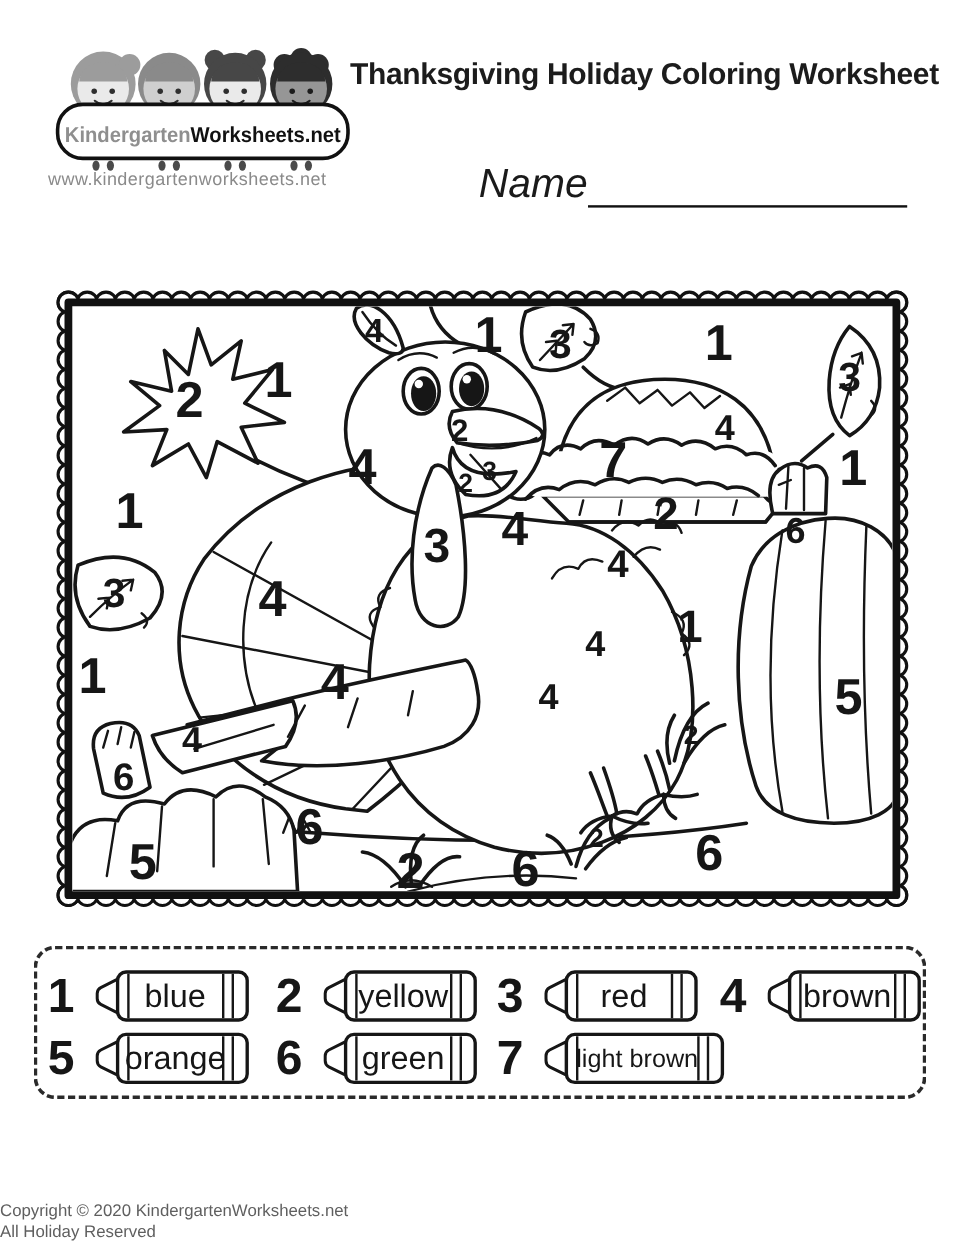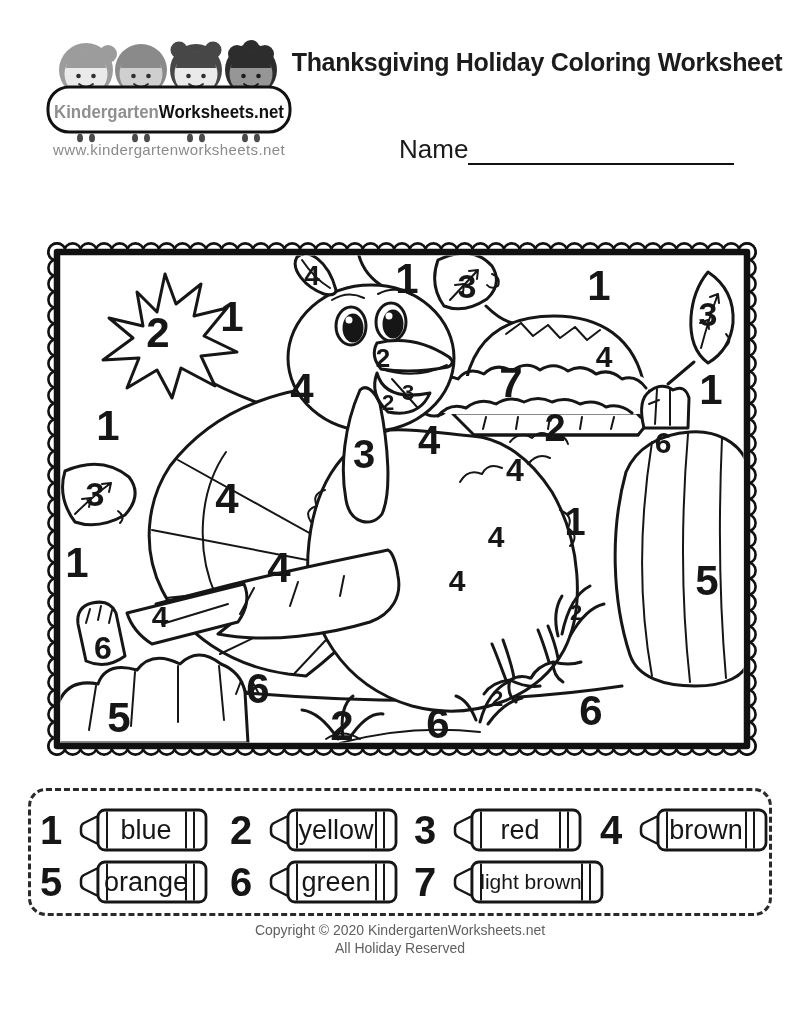--- a/index.html
+++ b/index.html
@@ -3,25 +3,25 @@
 <meta charset="utf-8">
 <style>
   * { margin:0; padding:0; box-sizing:border-box; }
   html,body { background:#fff; }
   .page {
     position:relative; width:800px; height:1035px; background:#fff;
     font-family:"Liberation Sans", sans-serif; color:#1a1a1a; overflow:hidden;
   }
   
   .logo { position:absolute; left:44px; top:34px; width:250px; height:110px; }
-  .logo-url { position:absolute; left:40px; top:141px; width:258px; text-align:center;
+  .logo-url { position:absolute; left:40px; top:141px; width:258px; text-align:left;
     font-size:15px; color:#8a8a8a; letter-spacing:.4px; }
   .title { position:absolute; left:286px; top:48px; width:502px; text-align:center;
     font-size:25px; font-weight:700; color:#1c1c1c; white-space:nowrap; letter-spacing:-0.3px; }
-  .name-row { position:absolute; left:399px; top:134px; font-size:26px; }
+  .name-row { position:absolute; left:399px; top:134px; font-size:34px;font-style:italic; }
   .name-line { display:inline-block; width:266px; border-bottom:2.5px solid #111;
     height:26px; vertical-align:bottom; }
   
   .scene { position:absolute; left:40px; top:230px; width:720px; height:546px; }
   .scene path, .scene line, .scene ellipse, .scene circle, .scene rect, .scene polyline {
     stroke:#161616; stroke-width:3; fill:none; stroke-linecap:round; stroke-linejoin:round; }
   .scene .f   { fill:#fff; }
   .scene .thin{ stroke-width:2; }
   .scene .ink { fill:#161616; stroke:none; }
   .scene .wht { fill:#fff; stroke:none; }
@@ -35,21 +35,21 @@
   .key-item { position:absolute; display:flex; align-items:center; gap:5px; height:50px; }
   .key-num { width:28px; text-align:center; font-size:40px; font-weight:600; color:#161616; }
   .crayon rect, .crayon path, .crayon line { stroke:#161616; fill:#fff; stroke-linejoin:round; }
   .crayon line { stroke-width:2; }
   .crayon .body { stroke-width:2.8; }
   .crayon .tip  { stroke-width:2.5; }
   .crayon text { font-family:"Liberation Sans",sans-serif; font-size:27px; fill:#161616;
     stroke:none; text-anchor:middle; }
   .crayon text.small { font-size:21px; }
   
-  .footer { position:absolute; left:0; top:922px; width:100%; text-align:center;
+  .footer { position:absolute; left:0; top:1000px; width:100%; text-align:left;
     color:#5f5f5f; font-size:14px; line-height:1.25; }
 </style>
 </head>
 <body>
 
 <div class="page">
 
   <svg class="logo" viewBox="0 0 250 110">
     <g>
 

